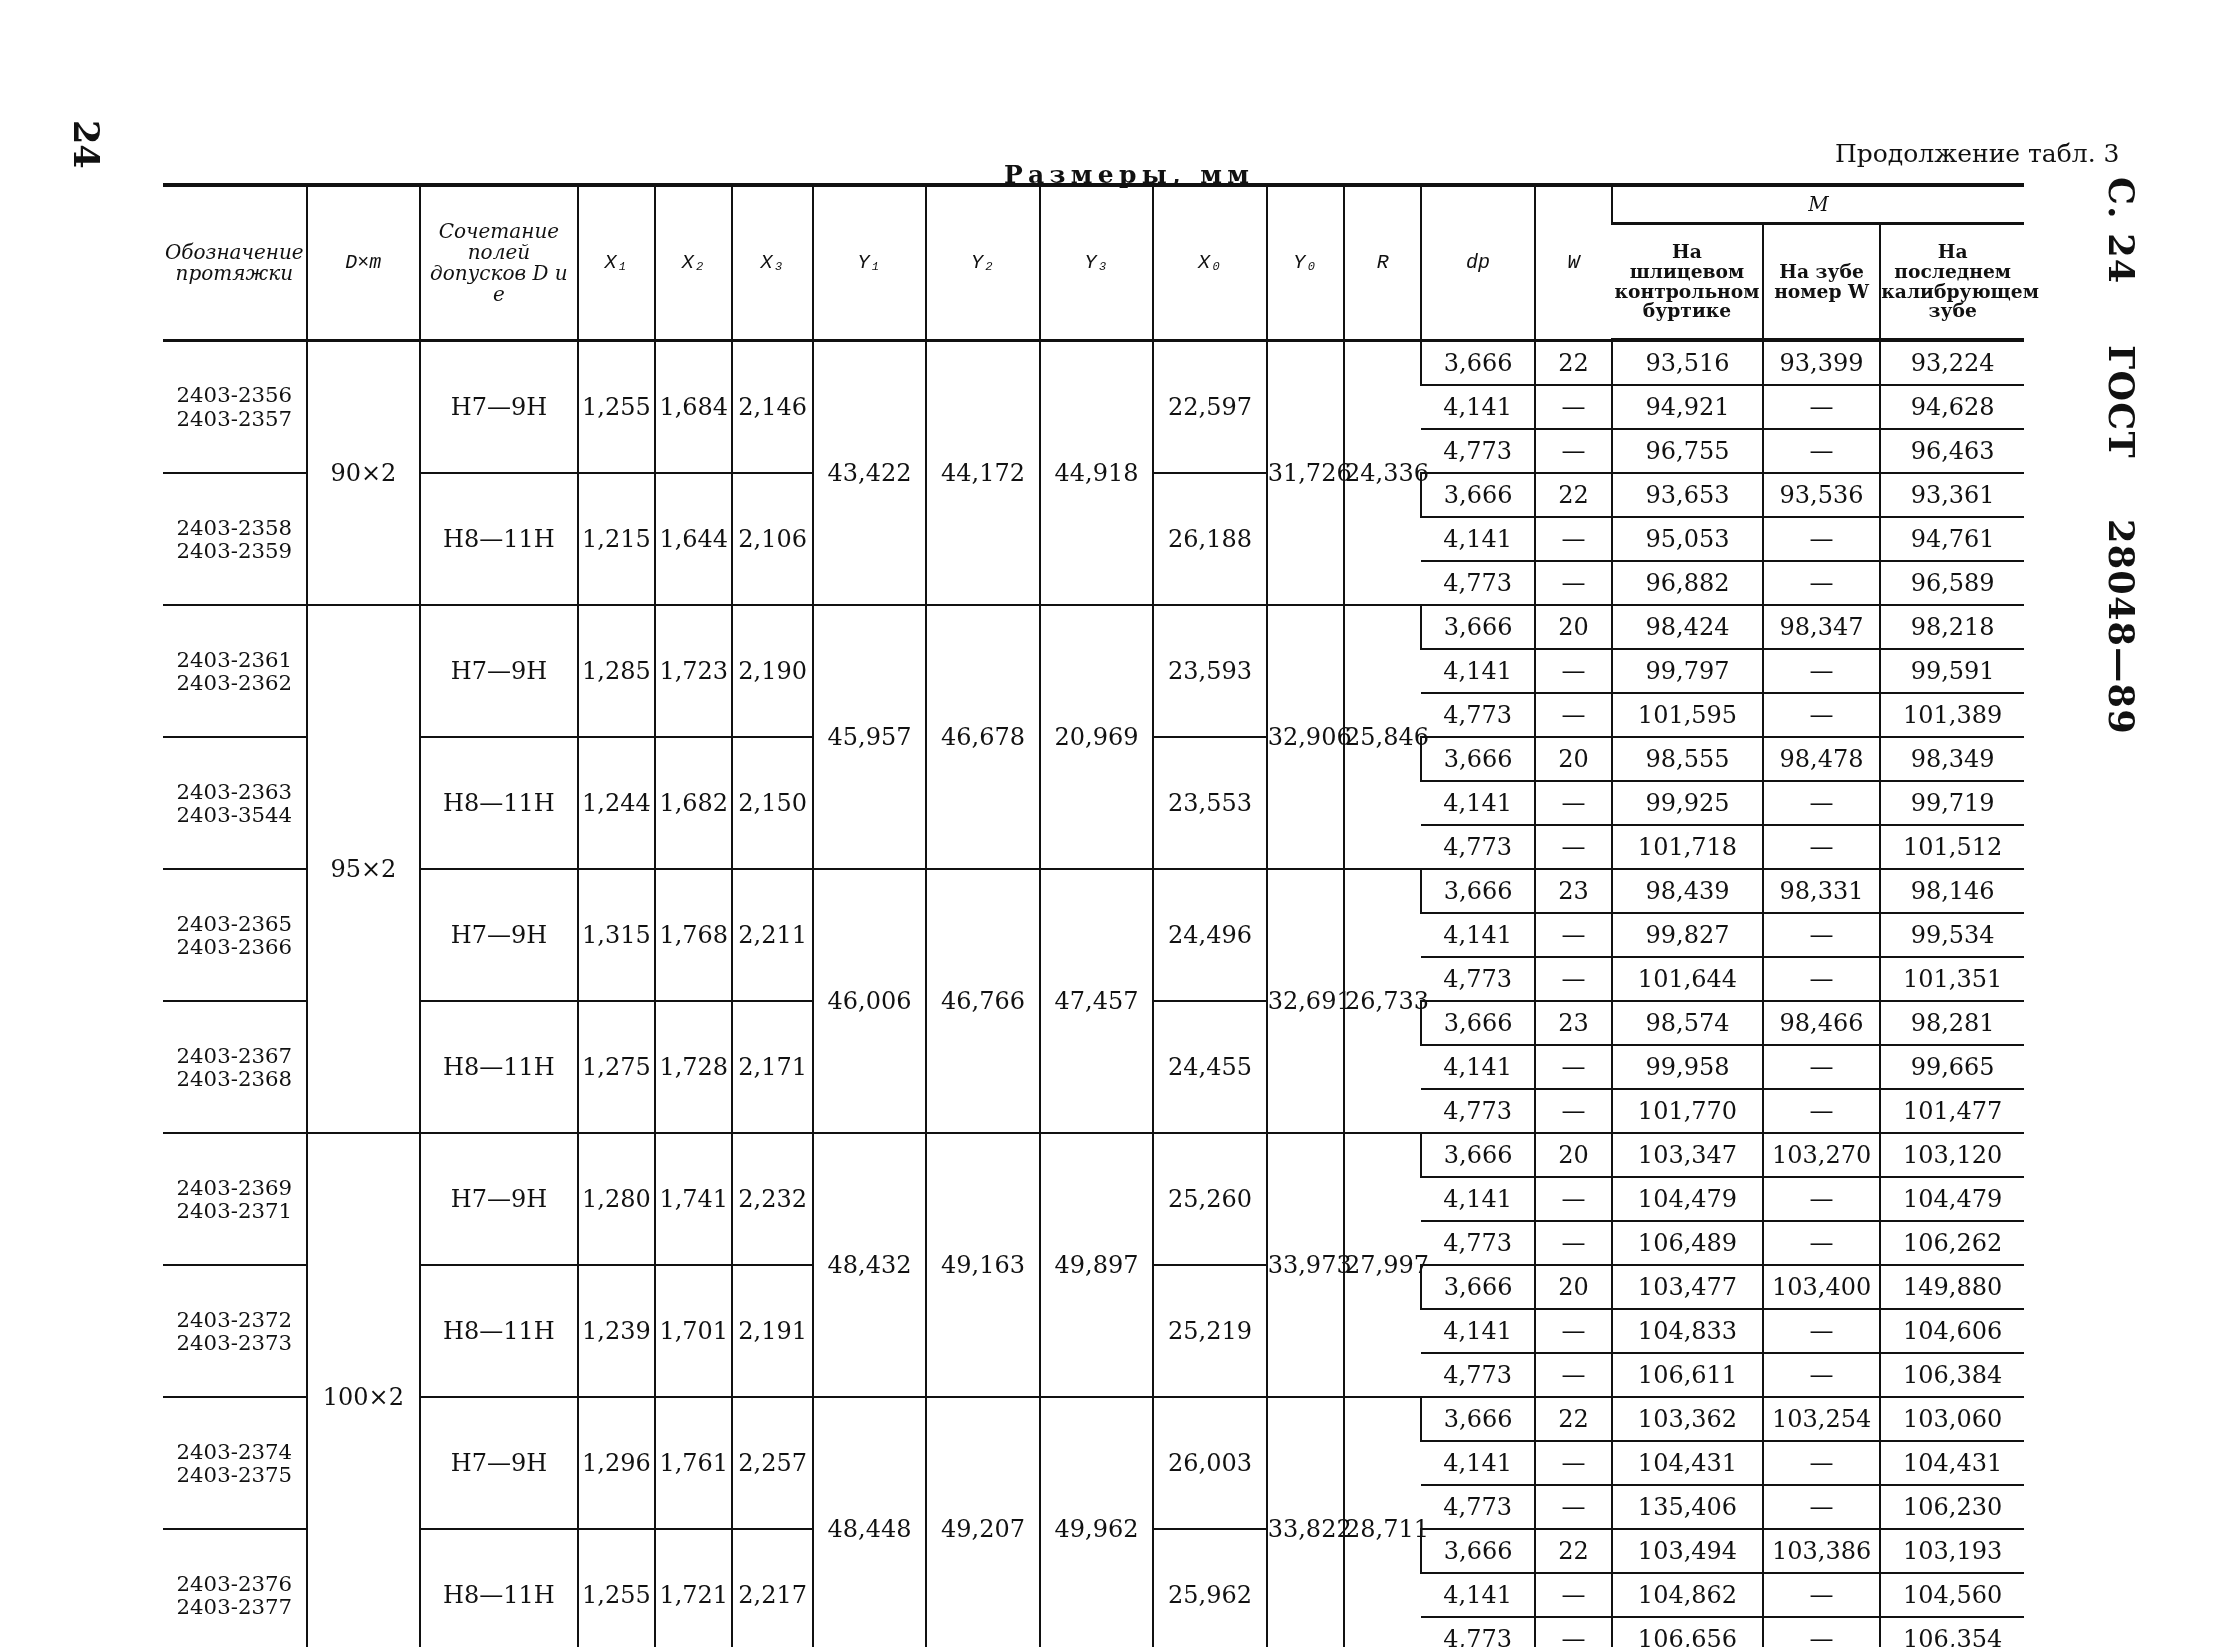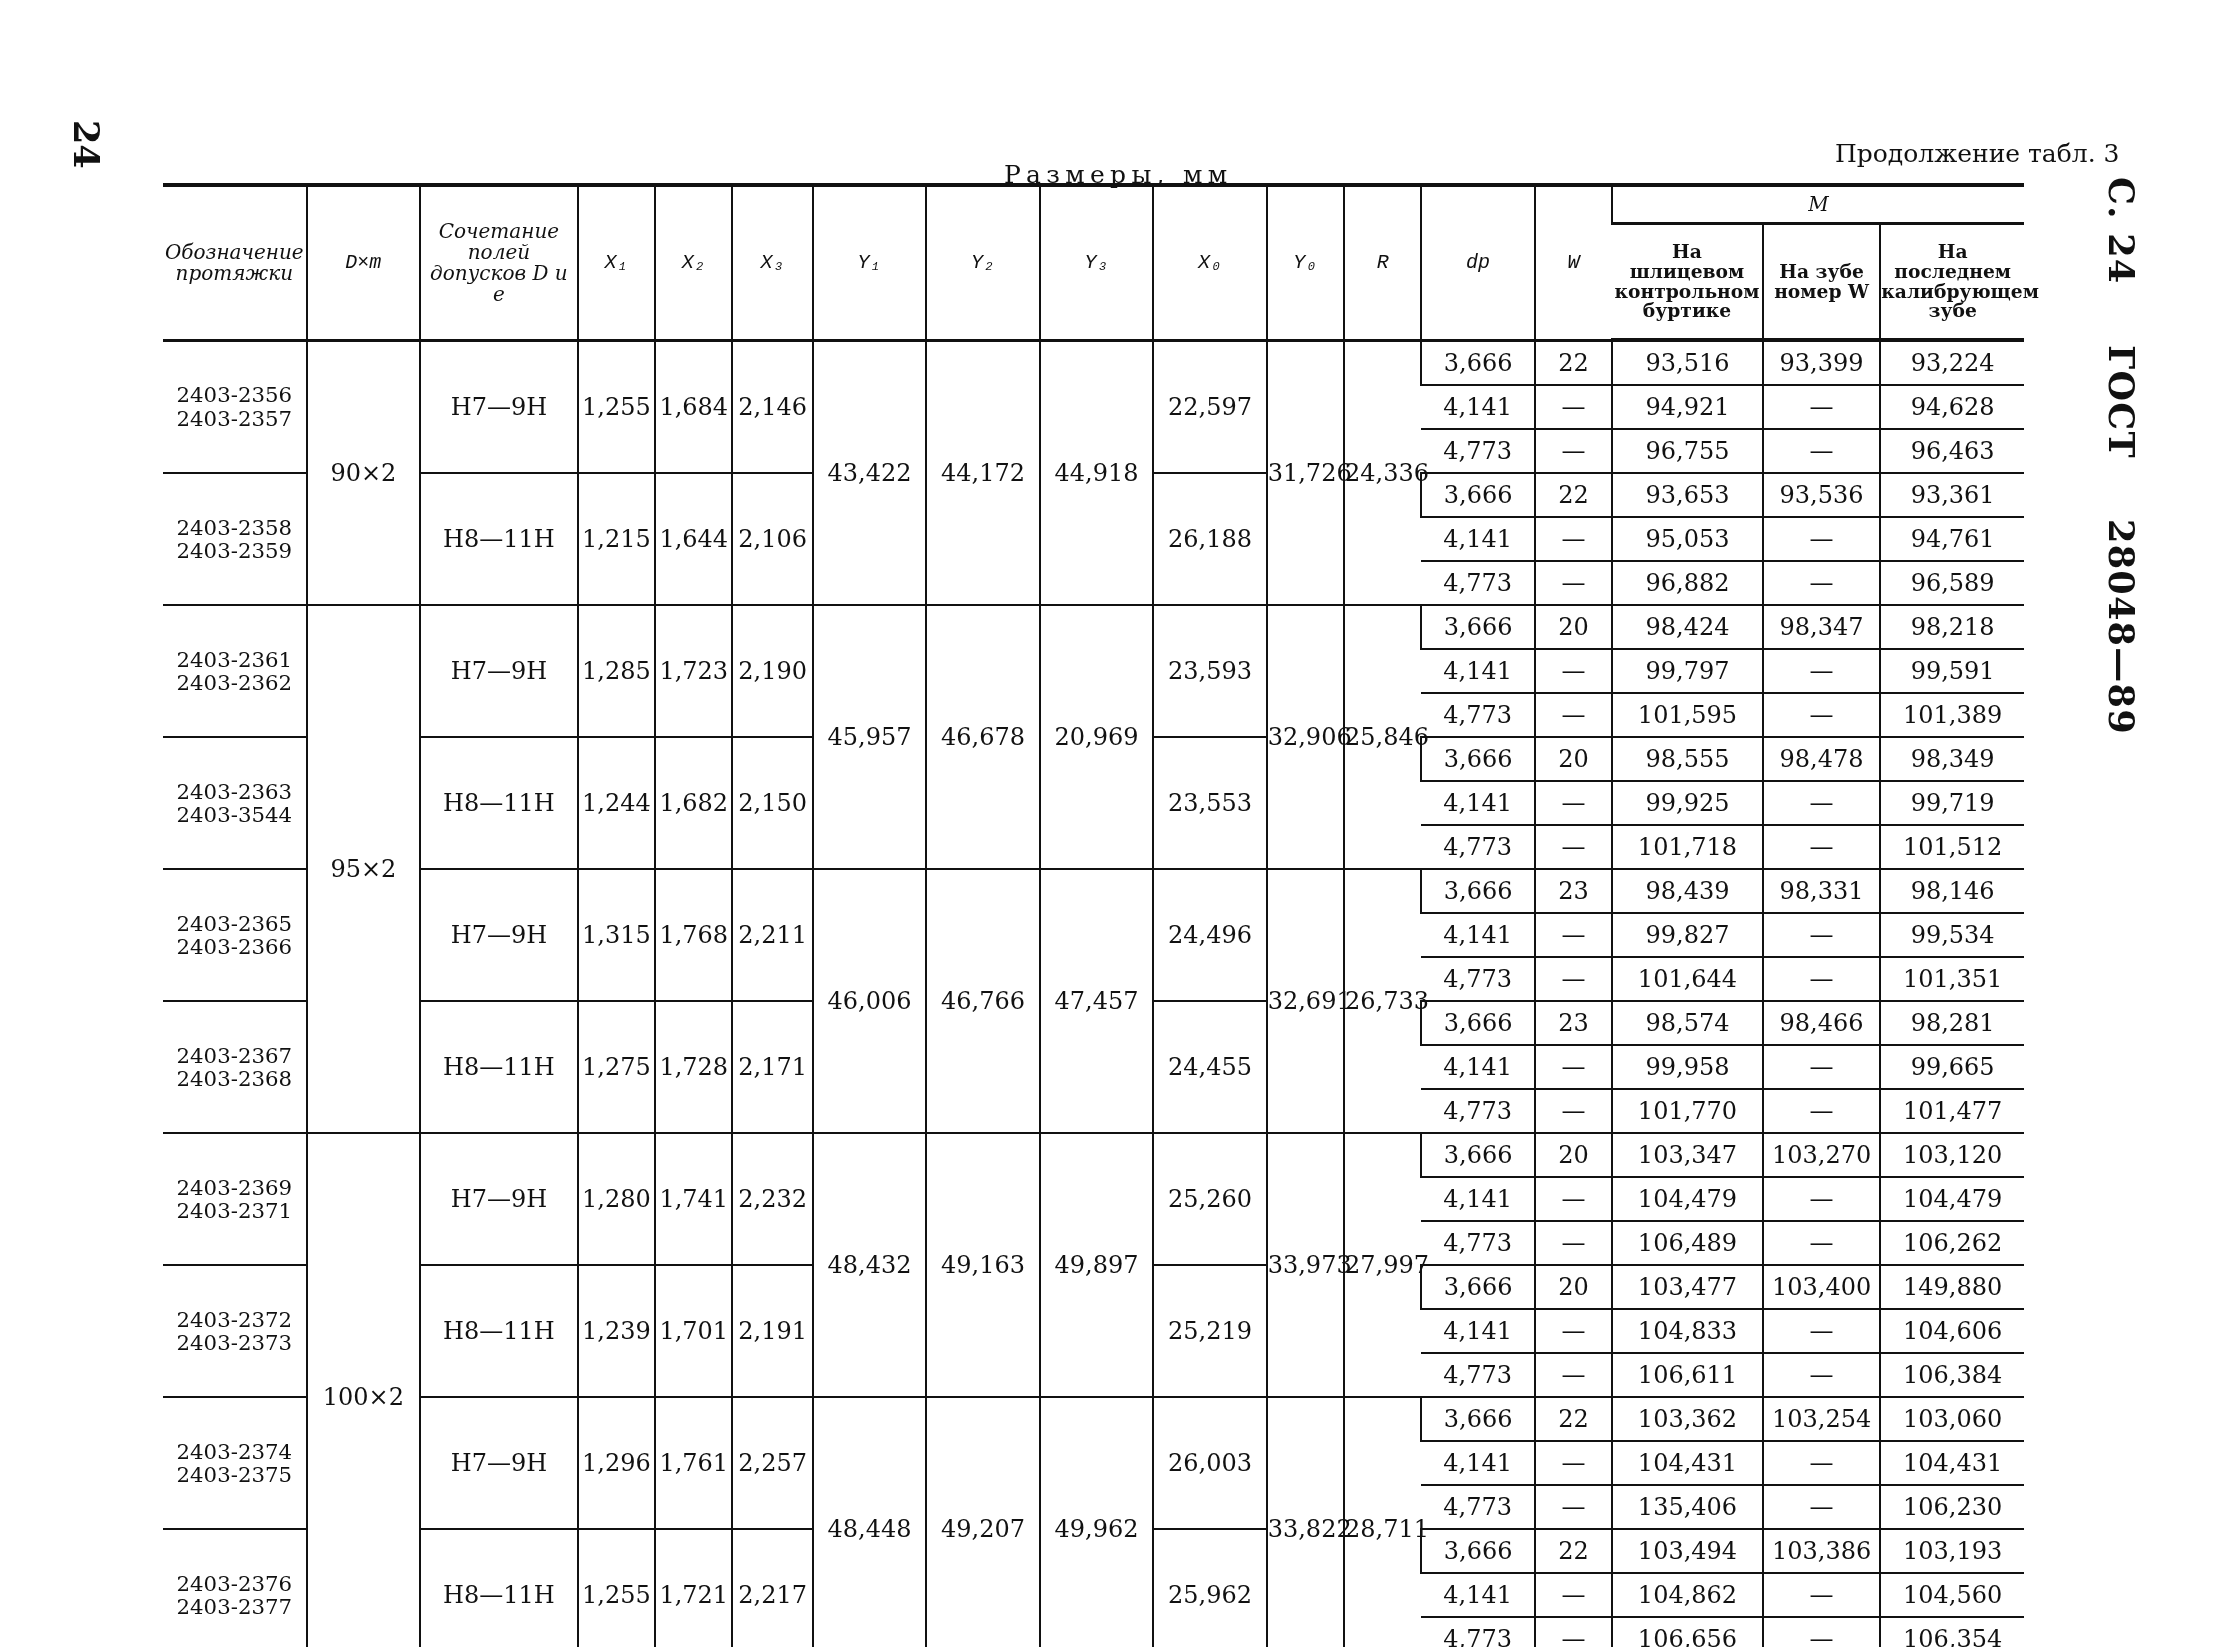--- a/index.html
+++ b/index.html
@@ -4,21 +4,21 @@
 <style>
   html, body { margin:0; padding:0; background:#fff; }
   body { width:2216px; height:1647px; position:relative; overflow:hidden;
          font-family:"DejaVu Serif","Liberation Serif",serif; color:#111; }
   .page-num { position:absolute; left:107px; top:120px; font-size:35px; font-weight:bold;
               transform:rotate(90deg); transform-origin:left top; }
   .side-title { position:absolute; left:2101px; top:177px; font-size:35px; font-weight:bold;
                 writing-mode:vertical-rl; white-space:nowrap; letter-spacing:1.3px; }
   .side-title span { margin-bottom:47px; }
   .cont { position:absolute; left:1835px; top:139px; font-size:25px; }
-  .units { position:absolute; left:1004px; top:160px; font-size:25px; font-weight:normal; letter-spacing:5.3px; }
+  .units { position:absolute; left:1004px; top:160px; font-size:25px; font-weight:bold; letter-spacing:5.3px; }
   table.main { position:absolute; left:163px; top:183px; width:1861px; border-collapse:collapse;
                table-layout:fixed; font-size:24px; }
   table.main td, table.main th { border-left:2.7px solid #111; padding:0; text-align:center; vertical-align:middle; }
   table.main tr > *:first-child { border-left:none; }
   thead th { font-weight:normal; height:153px; border-top:4.7px solid #111; border-bottom:4.7px solid #111; font-size:18.7px; line-height:1.05; }
   thead tr.m th { height:35px; border-bottom:3.3px solid #111; font-style:italic; font-size:20px; }
   thead tr.sub th { height:113px; border-top:none; font-size:18.7px; font-weight:bold; }
   .it { font-style:italic;font-family:Liberation Mono, monospace; }
   tbody td { height:42px; }
   tbody td.sep { border-bottom:2.7px solid #111; }

